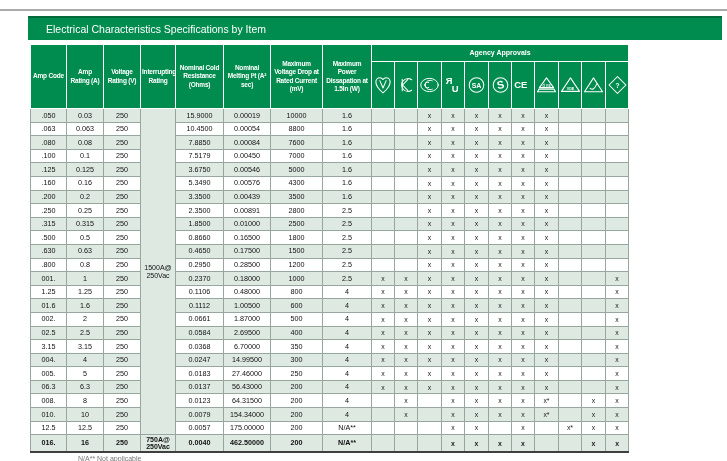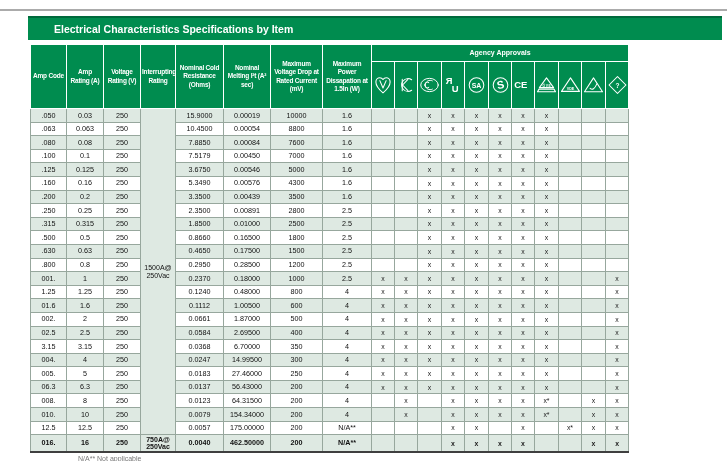--- a/index.html
+++ b/index.html
@@ -4,22 +4,22 @@
 <style>
   html,body{margin:0;padding:0;}
   body{
     width:727px;height:461px;position:relative;overflow:hidden;
     background:#ffffff;font-family:"Liberation Sans",sans-serif;
   }
   .top-rule{position:absolute;left:0;top:9px;width:727px;height:2px;background:#ababab;}
   .title-bar{
     position:absolute;left:28px;top:16px;width:694px;height:24px;box-sizing:border-box;
     background:#008C4F;border-top:2px solid #006a3c;
-    color:#fff;font-weight:bold;font-size:10.5px;
-    display:flex;align-items:center;padding-left:26px;
+    color:#fff;font-weight:normal;font-size:10.5px;
+    display:flex;align-items:center;padding-left:18px;
   }
   table.spec{
     position:absolute;left:30px;top:44px;width:598px;
     border-collapse:collapse;table-layout:fixed;
     border:1px solid #7d8d84;
   }
   thead th{
     background:#008C4F;color:#fff;border:1px solid #ffffff;
     font-size:6.5px;font-weight:bold;letter-spacing:-0.2px;
     padding:1px;line-height:1.25;text-align:center;vertical-align:middle;
@@ -412,21 +412,21 @@
         <td class="approval-cell">x</td>
         <td class="approval-cell">x</td>
         <td class="approval-cell"></td>
         <td class="approval-cell"></td>
         <td class="approval-cell">x</td>
       </tr>
       <tr class="row-white">
         <td>1.25</td>
         <td>1.25</td>
         <td>250</td>
-        <td>0.1240</td>
+        <td>0.1106</td>
         <td>0.48000</td>
         <td>800</td>
         <td>4</td>
         <td class="approval-cell">x</td>
         <td class="approval-cell">x</td>
         <td class="approval-cell">x</td>
         <td class="approval-cell">x</td>
         <td class="approval-cell">x</td>
         <td class="approval-cell">x</td>
         <td class="approval-cell">x</td>

